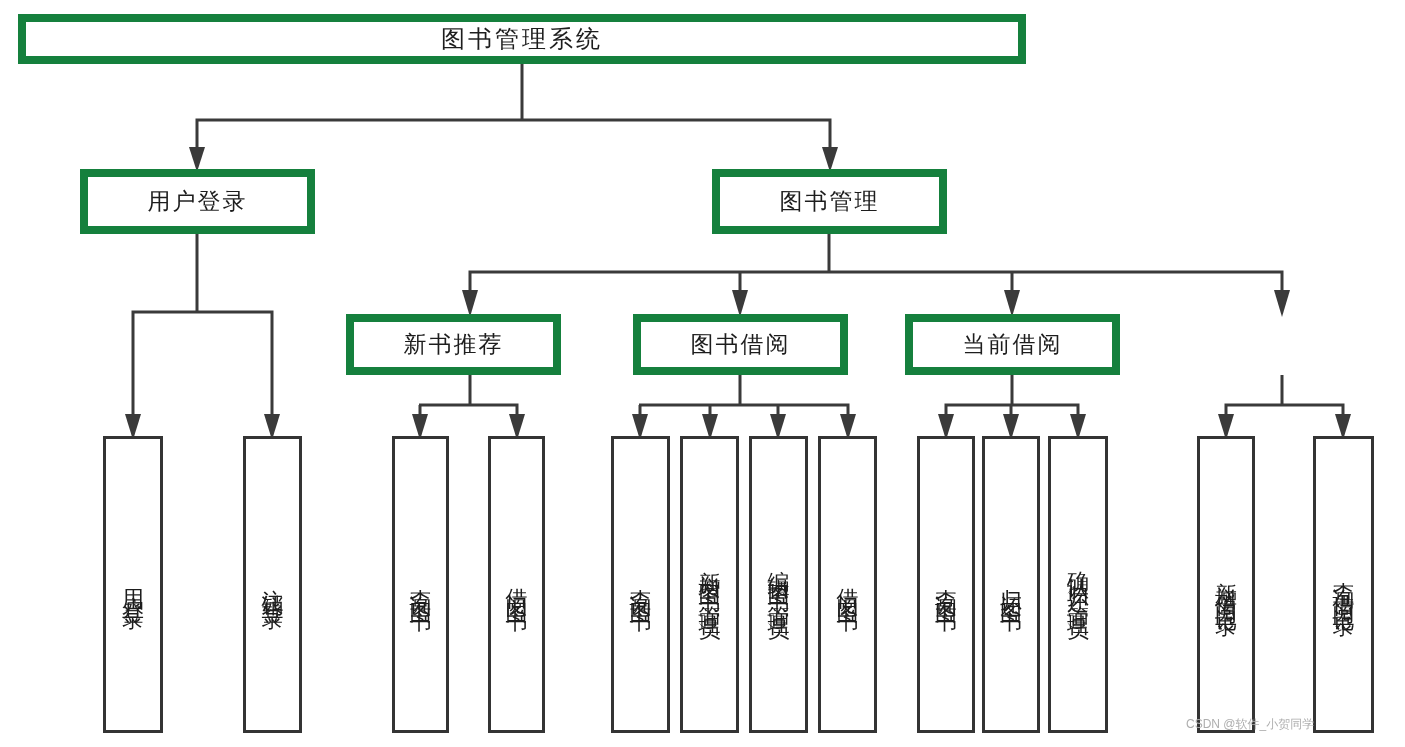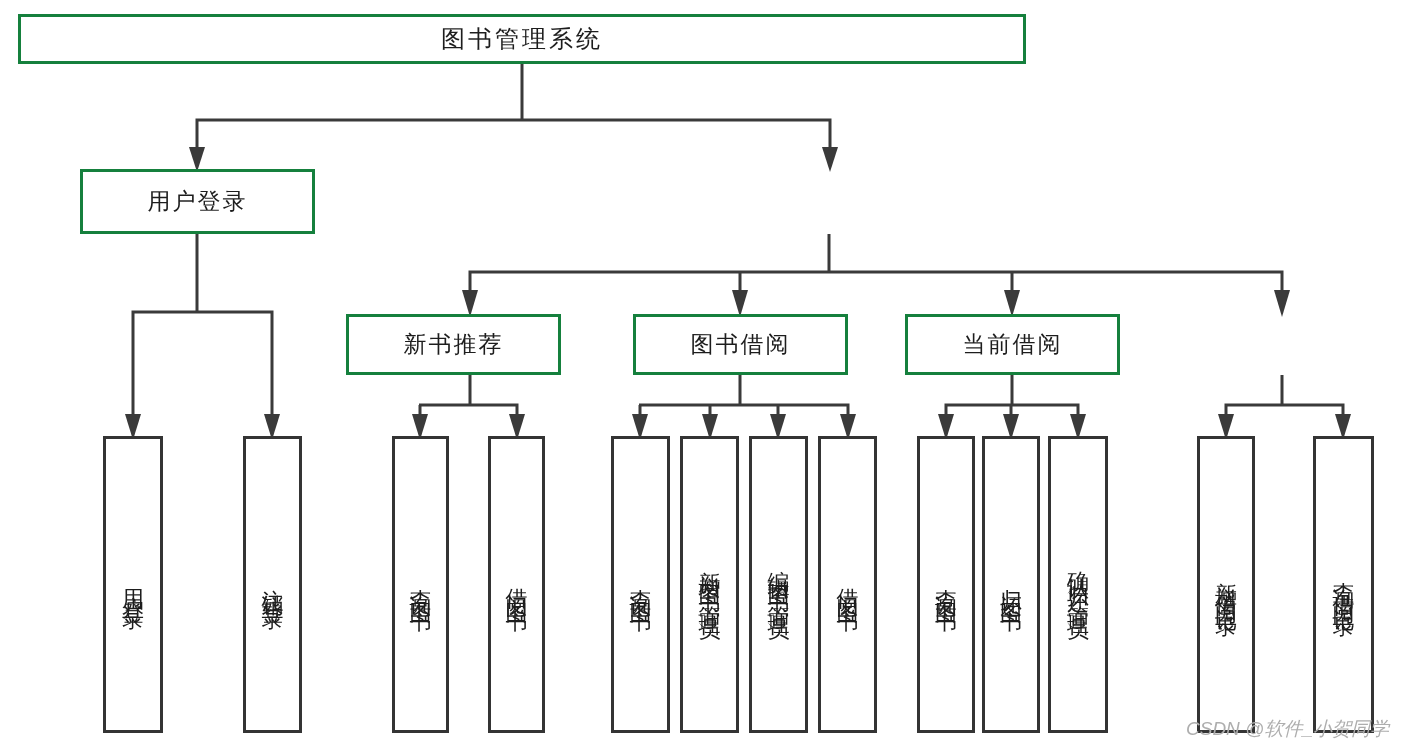--- a/index.html
+++ b/index.html
@@ -18,21 +18,21 @@
   .connectors {
     position: absolute;
     left: 0; top: 0;
     width: 1405px;
     height: 747px;
   }
   .hnode {
     position: absolute;
     box-sizing: border-box;
     background: #ffffff;
-    border: 3px solid #15803d;
+    border: 8px solid #15803d;
     display: flex;
     align-items: center;
     justify-content: center;
   }
   .hnode span {
     font-size: 23px;
     letter-spacing: 2px;
     color: #1d1d1d;
     white-space: nowrap;
   }
@@ -56,25 +56,24 @@
     text-orientation: mixed;
     font-size: 22px;
     letter-spacing: 7px;
     color: #1d1d1d;
     line-height: 1;
   }
   .watermark {
     position: absolute;
     left: 1186px;
     top: 716px;
-    font-size: 19px;
+    font-size: 12px;
     color: #aeaeae;
     white-space: nowrap;
     z-index: 5;
-    font-style: italic;
   }
 </style>
 </head>
 <body>
 
 <div class="canvas">
 
   <svg class="connectors" viewBox="0 0 1405 747" fill="none" stroke="#3a3a3a" stroke-width="3">
 
     <g>
@@ -125,20 +124,23 @@
     </g>
   </svg>
 
   <div class="hnode root" style="left:18px;top:14px;width:1008px;height:50px">
     <span>图书管理系统</span>
   </div>
 
   <div class="hnode" style="left:80px;top:169px;width:235px;height:65px">
     <span>用户登录</span>
   </div>
+  <div class="hnode" style="left:712px;top:169px;width:235px;height:65px">
+    <span>图书管理</span>
+  </div>
 
   <div class="hnode" style="left:346px;top:314px;width:215px;height:61px">
     <span>新书推荐</span>
   </div>
   <div class="hnode" style="left:905px;top:314px;width:215px;height:61px">
     <span>当前借阅</span>
   </div>
   <div class="hnode" style="left:633px;top:314px;width:215px;height:61px">
     <span>图书借阅</span>
   </div>

